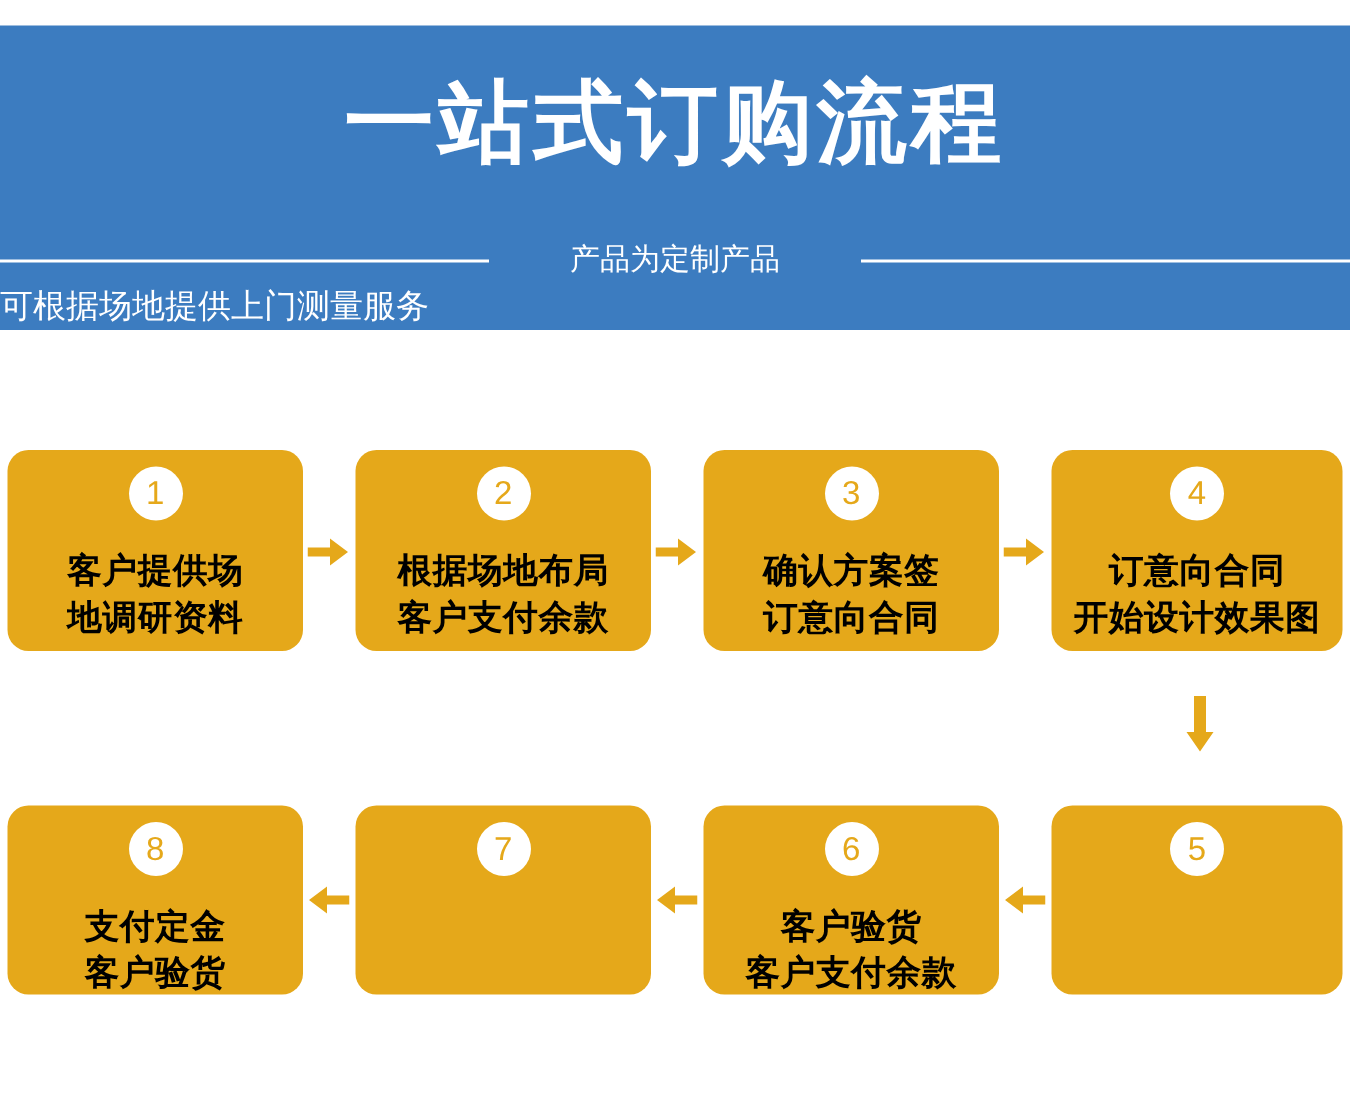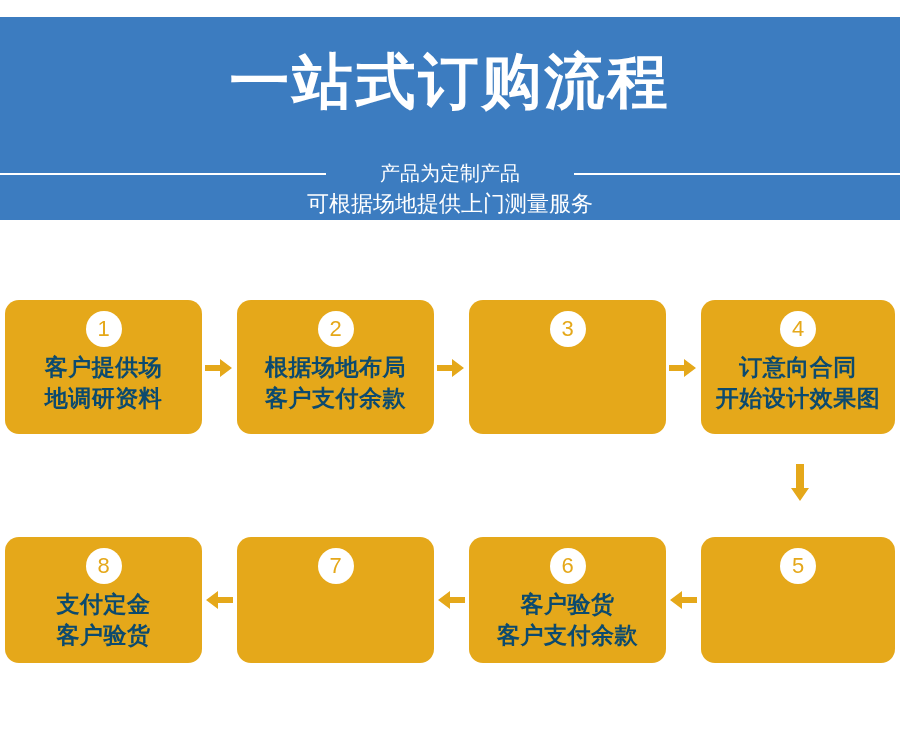--- a/index.html
+++ b/index.html
@@ -59,21 +59,20 @@
     text-align: center;
     color: #ffffff;
     font-size: 20px;
     line-height: 38px;
   }
   #subtitle-2 {
     position: absolute;
     left: 0;
     top: 176px;
     width: 900px;
-    text-align: center;
     color: #ffffff;
     font-size: 22px;
     line-height: 1;
   }
 
   
   #flow { position: absolute; left: 0; top: 0; width: 900px; height: 737px; }
 
   .step-box {
     position: absolute;
@@ -91,22 +90,22 @@
     margin-top: 11px;
     border-radius: 50%;
     background: #ffffff;
     color: #e5a81a;
     font-size: 22px;
     line-height: 36px;
     text-align: center;
     font-weight: normal;
   }
   .step-text {
-    margin-top: 5px;
-    color: #0c4a6e;
+    margin-top: 18px;
+    color: #000000;
     font-size: 23px;
     line-height: 31px;
     text-align: center;
     font-weight: bold;
     letter-spacing: 0.5px;
     white-space: pre-line;
   }
 
   
   #box-1 { left: 5px;   top: 300px; width: 197px; height: 134px; }
@@ -173,20 +172,22 @@
   </div>
 
   <div class="arrow" id="arrow-2-3">
     <svg width="28" height="20" viewBox="0 0 28 20" aria-hidden="true">
       <path d="M0 7 H15 V1 L27 10 L15 19 V13 H0 Z" fill="#e5a81a"></path>
     </svg>
   </div>
 
   <div class="step-box" id="box-3">
     <div class="step-badge">3</div>
+    <div class="step-text">确认方案签
+订意向合同</div>
   </div>
 
   <div class="arrow" id="arrow-3-4">
     <svg width="28" height="20" viewBox="0 0 28 20" aria-hidden="true">
       <path d="M0 7 H15 V1 L27 10 L15 19 V13 H0 Z" fill="#e5a81a"></path>
     </svg>
   </div>
 
   <div class="step-box" id="box-4">
     <div class="step-badge">4</div>

